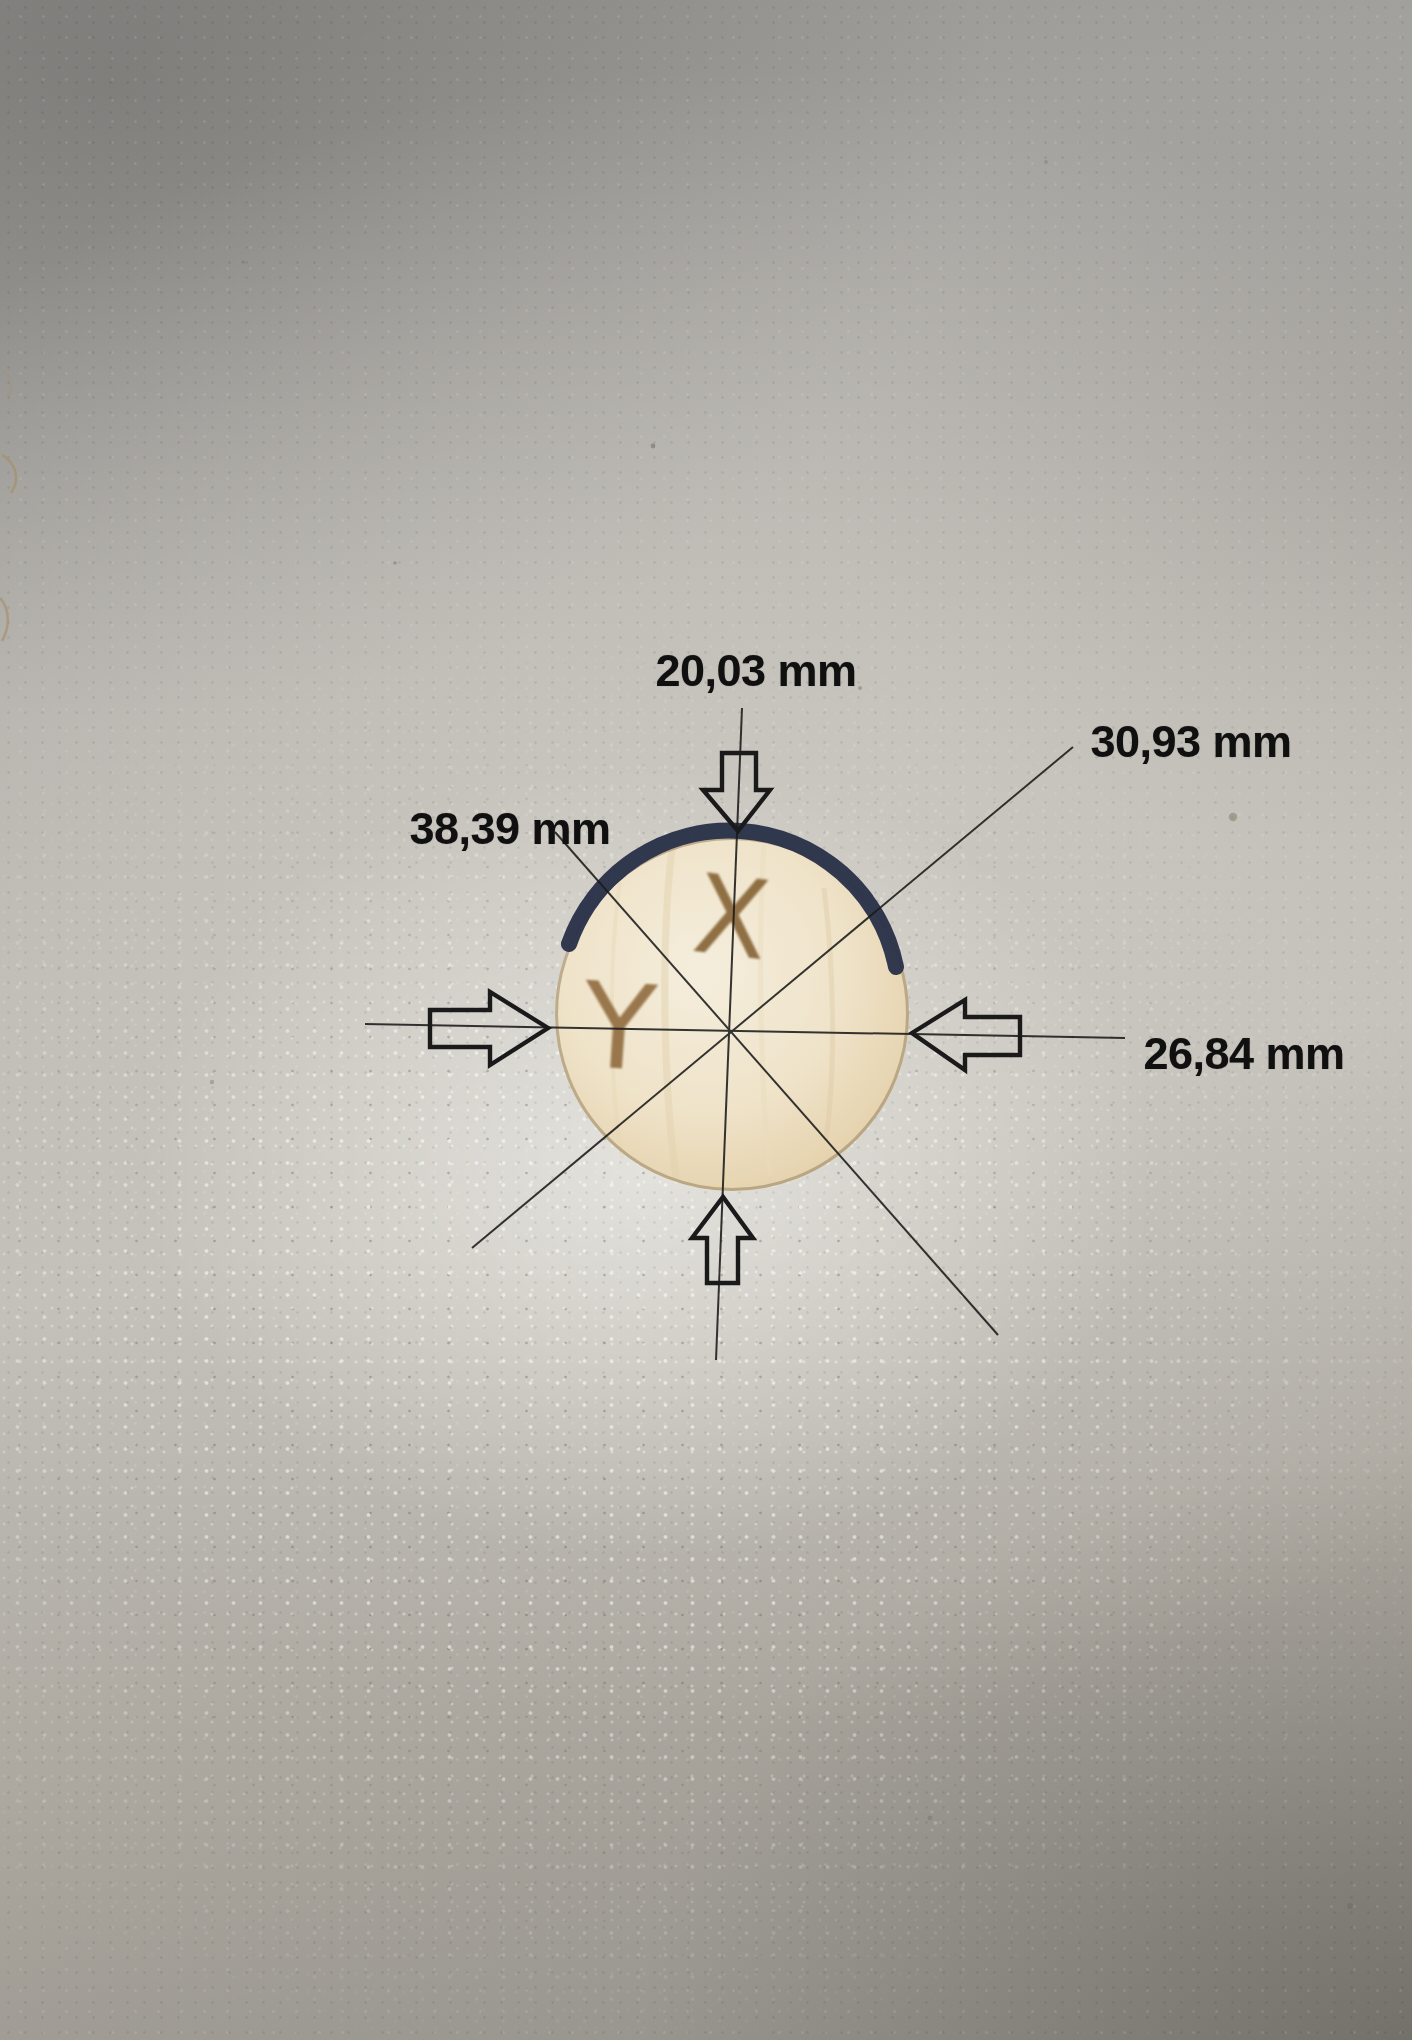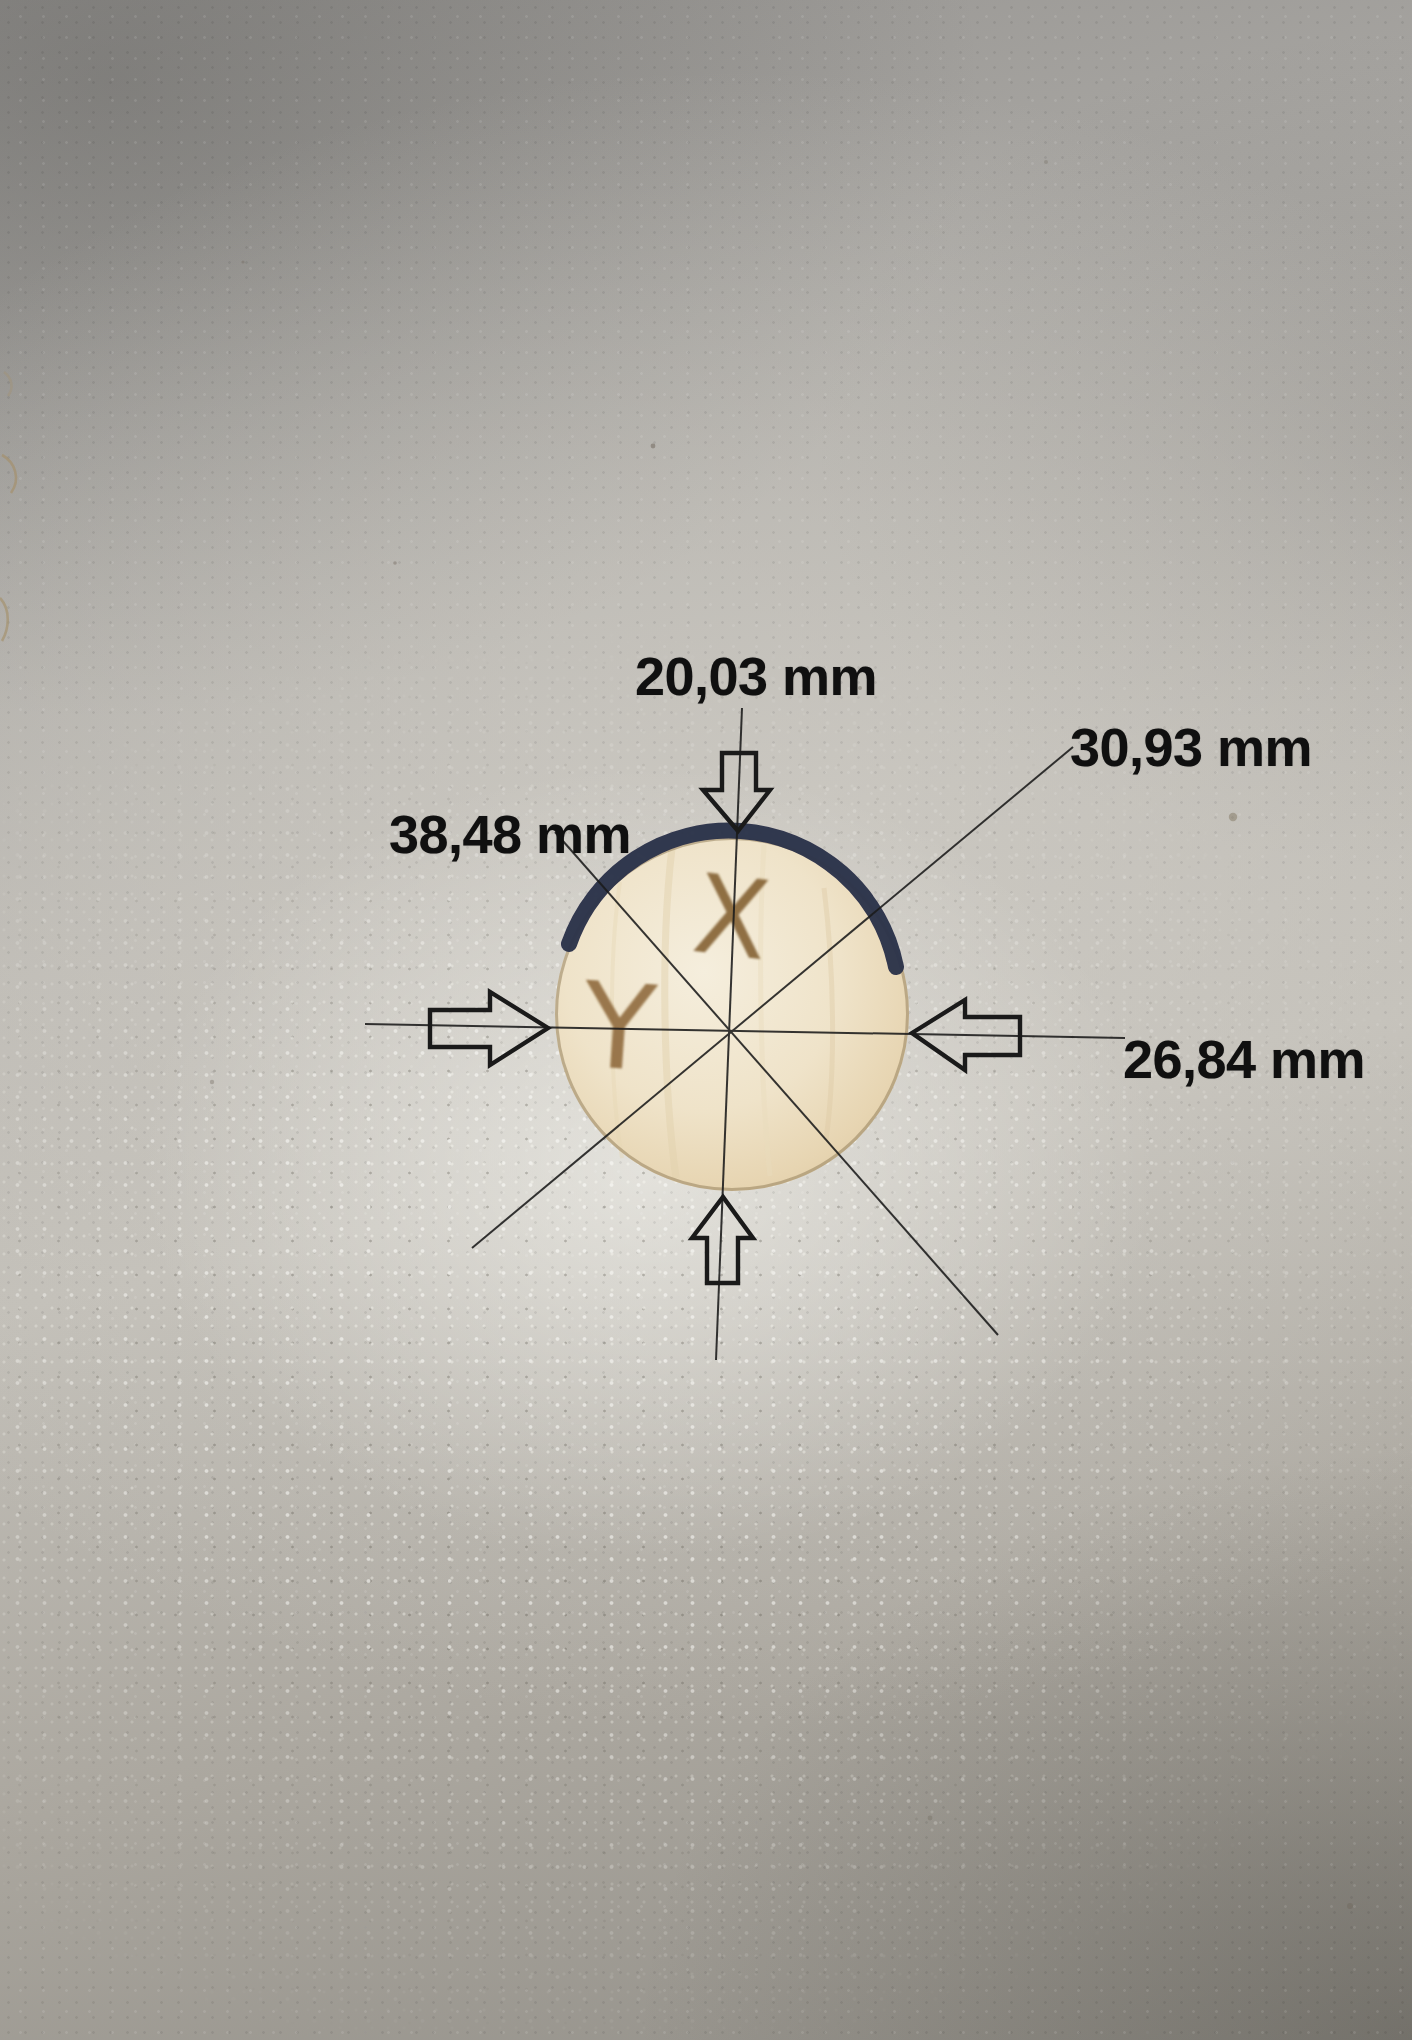--- a/index.html
+++ b/index.html
@@ -36,21 +36,21 @@
     background-position:4px 8px, 12px 3px, 0 0;
     opacity:0.55;
     -webkit-mask-image:radial-gradient(1150px 880px at 41% 66%, #000 35%, rgba(0,0,0,0) 82%);
     mask-image:radial-gradient(1150px 880px at 41% 66%, #000 35%, rgba(0,0,0,0) 82%);
   }
   svg.overlay{position:absolute;left:0;top:0;}
   .dim-label{
     position:absolute;
     transform:translateX(-50%);
     font-weight:700;
-    font-size:54px;
+    font-size:45px;
     letter-spacing:-0.5px;
     color:#101010;
     white-space:nowrap;
     text-shadow:0 0 1px rgba(20,20,20,0.35);
   }
 </style>
 </head>
 <body>
 
 <div class="scene">
@@ -117,15 +117,15 @@
     <g fill="none" stroke="var(--annotation-ink)" stroke-width="4.4" stroke-linejoin="miter">
       <path d="M722,753 L756,753 L756,790 L770,790 L738,831 L703,790 L722,790 Z"></path>
       <path d="M707,1283 L707,1238 L692,1238 L723,1197 L753,1238 L738,1238 L738,1283 Z"></path>
       <path d="M430,1010 L490,1010 L490,992 L548,1028 L490,1065 L490,1047 L430,1047 Z"></path>
       <path d="M1020,1017 L965,1017 L965,1000 L912,1033 L965,1070 L965,1055 L1020,1055 Z"></path>
     </g>
   </svg>
 
   <div class="dim-label" style="left:756px;top:645px;">20,03 mm</div>
   <div class="dim-label" style="left:1191px;top:716px;">30,93 mm</div>
-  <div class="dim-label" style="left:510px;top:803px;">38,48 mm</div>
+  <div class="dim-label" style="left:510px;top:803px;">38,39 mm</div>
   <div class="dim-label" style="left:1244px;top:1028px;">26,84 mm</div>
 </div>
 
 </body></html>

